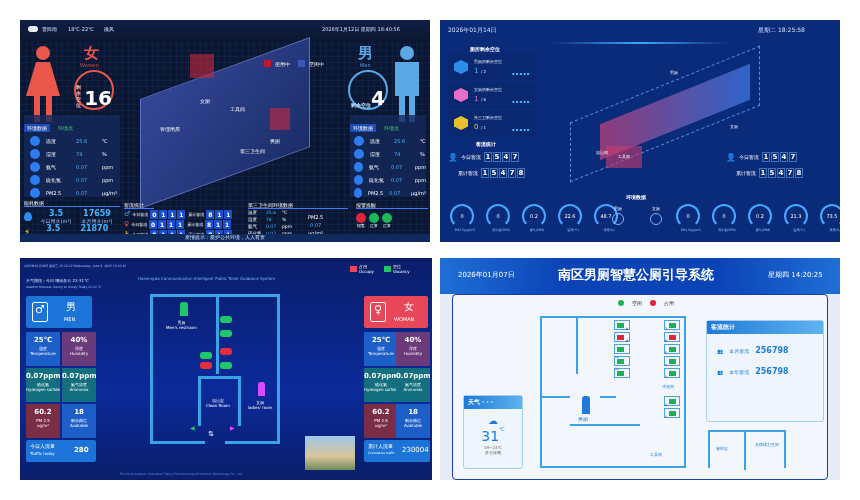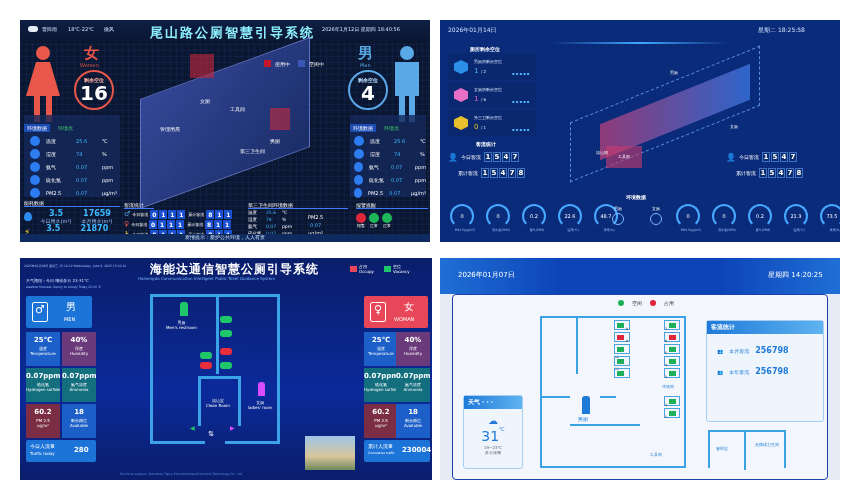--- a/index.html
+++ b/index.html
@@ -8,21 +8,21 @@
 #p1{left:20px;top:20px;width:410px;height:222px;background:#0b1630;}
 #p2{left:440px;top:20px;width:400px;height:222px;background:#0a2a7a;}
 #p3{left:20px;top:258px;width:412px;height:222px;background:linear-gradient(180deg,#0a1e6b,#0b2a9a 60%,#0a1e6b);}
 #p4{left:440px;top:258px;width:400px;height:222px;background:#e6ecf5;}
 .abs{position:absolute}
 
 #p1 .grid{position:absolute;inset:0;background-image:linear-gradient(rgba(40,80,160,.15) 1px,transparent 1px),linear-gradient(90deg,rgba(40,80,160,.15) 1px,transparent 1px);background-size:6px 6px}
 .p1-title{left:130px;top:4px;font-size:13px;font-weight:bold;color:#8ff0ff;letter-spacing:2px}
 .p1-small{font-size:5px;color:#cfe3ff}
 .p1-gender{font-size:15px;font-weight:bold}
-.ring{border-radius:50%;display:flex;flex-direction:column;align-items:center;justify-content:center}
+.ring{border-radius:50%;display:flex;flex-direction:row;align-items:flex-end;justify-content:center}
 .ring .lbl{font-size:5px;font-weight:bold}
 .ring .num{font-size:20px;font-weight:bold;color:#fff;line-height:1}
 .envbox{background:rgba(20,40,90,.8)}
 .env-head{font-size:5px;color:#fff;background:#1e4cb5;padding:1px 3px;display:inline-block}
 .env-row{display:flex;align-items:center;gap:6px;height:13px;font-size:5px;color:#fff}
 .env-row .ic{width:10px;height:10px;border-radius:50%;background:#2d7cf0;}
 .env-row .v{color:#3fb8ff;width:20px}
 .digit{display:inline-block;width:8px;height:9px;background:#1a4fd0;color:#fff;font-size:6px;text-align:center;line-height:9px;margin-right:1px;font-weight:bold}
 .sec-title{font-size:5px;color:#fff;border-bottom:1px solid #3f7cff;}
 
@@ -48,21 +48,20 @@
 </head>
 <body>
 
 <div id="p1" class="panel">
   <div class="grid"></div>
   <div class="abs" style="left:0;top:0;width:410px;height:22px;background:linear-gradient(180deg,#0e1f45,#0b1630)"></div>
   <div class="abs" style="left:8px;top:6px;width:10px;height:6px;background:#e7eef7;border-radius:4px"></div>
   <span class="abs p1-small" style="left:22px;top:6px">雷阵雨</span>
   <span class="abs p1-small" style="left:48px;top:6px">18℃-22℃</span>
   <span class="abs p1-small" style="left:84px;top:6px">微风</span>
-  <div class="abs p1-title">尾山路公厕智慧引导系统</div>
   <span class="abs p1-small" style="left:302px;top:6px">2026年1月12日  星期四  18:40:56</span>
 
   <svg class="abs" style="left:4px;top:24px" width="38" height="78" viewBox="0 0 38 78">
     <circle cx="19" cy="9" r="7" fill="#e8574a"></circle>
       <path d="M12 18h14l10 34H28v26h-6V52h-6v26h-6V52H2z" fill="#e8574a"></path>
     </svg>
   <span class="abs p1-gender" style="left:64px;top:24px;color:#e8574a">女</span>
   <span class="abs" style="left:60px;top:42px;font-size:5px;color:#e8574a">Women</span>
   <div class="abs ring" style="left:54px;top:50px;width:40px;height:40px;border:2px solid #e8574a">
     <span class="lbl" style="color:#ffb3a8">剩余空位</span>
@@ -346,21 +345,20 @@
       </div>
     <div>
         <div class="gauge">73.5</div>
         <div class="gl">湿度(%)</div>
       </div>
   </div>
 </div>
 
 <div id="p3" class="panel">
   <span class="abs" style="left:4px;top:6px;font-size:3px;color:#9ec5ff">2025年01月09日  星期三  15:10:22  Wednesday, June 9, 2025 15:10:22</span>
-  <div class="abs p3-title">海能达通信智慧公厕引导系统</div>
   <span class="abs" style="left:118px;top:18px;font-size:4px;color:#7fb8ff">Hainengda Communication Intelligent Public Toilet Guidance System</span>
   <span class="abs" style="left:6px;top:20px;font-size:4px;color:#cfe3ff">天气预报：今日 晴转多云 23-31℃</span>
   <span class="abs" style="left:6px;top:27px;font-size:3px;color:#9ec5ff">weather forecast: Sunny to cloudy Today 23-31 ℃</span>
   <div class="abs" style="left:330px;top:6px;display:flex;gap:10px;font-size:4px;color:#fff">
     <div style="display:flex;gap:2px;align-items:center">
         <span style="width:7px;height:6px;background:#e8475a"></span>
         <span><span>占用</span><br><span>Occupy</span></span>
       </div>
     <div style="display:flex;gap:2px;align-items:center">
         <span style="width:7px;height:6px;background:#1fc66a"></span>
@@ -423,28 +421,29 @@
     <div class="tile" style="left:0;top:0;background:#1d5fc8"><b>25℃</b><span>温度</span><br><span>Temperature</span></div>
     <div class="tile" style="left:32px;top:0;background:#6a3a7a"><b>40%</b><span>湿度</span><br><span>Humidity</span></div>
     <div class="tile" style="left:0;top:36px;background:#136e7e"><b>0.07ppm</b><span>硫化氢</span><br><span>Hydrogen sulfide</span></div>
     <div class="tile" style="left:32px;top:36px;background:#136e7e"><b>0.07ppm</b><span>氨气浓度</span><br><span>Ammonia</span></div>
     <div class="tile" style="left:0;top:72px;background:#7a2d45"><b>60.2</b><span>PM 2.5</span><br><span>ug/m³</span></div>
     <div class="tile" style="left:32px;top:72px;background:#1d5fc8"><b>18</b><span>剩余蹲位</span><br><span>Available</span></div>
   </div>
   <div class="abs" style="left:344px;top:182px;width:66px;height:22px;background:#1d74d8;border-radius:2px;color:#fff">
     <span class="abs" style="left:4px;top:3px;font-size:5px">累计人流量</span>
     <span class="abs" style="left:4px;top:11px;font-size:3px">Cumulative traffic</span>
-    <span class="abs" style="left:38px;top:6px;font-size:7px;font-weight:bold">230004</span>
+    <span class="abs" style="left:38px;top:6px;font-size:7px;font-weight:normal">230004</span>
   </div>
   <span class="abs" style="left:100px;top:214px;font-size:3px;color:#5f8fdc">Technical support: Shenzhen Tianyi Environmental Protection Technology Co., Ltd.</span>
 </div>
 
 <div id="p4" class="panel">
   <div class="p4-head"></div>
   <span class="abs" style="left:18px;top:12px;font-size:7px;color:#fff">2026年01月07日</span>
+  <span class="abs" style="left:118px;top:8px;font-size:13px;color:#fff;font-weight:bold">南区男厕智慧公厕引导系统</span>
   <span class="abs" style="left:328px;top:12px;font-size:7px;color:#fff">星期四 14:20:25</span>
   <div class="p4-body"></div>
 
   <div class="abs" style="left:178px;top:42px;display:flex;gap:8px;font-size:5px;color:#333;align-items:center">
     <span style="width:6px;height:6px;border-radius:50%;background:#1faf5a;display:inline-block"></span>
       <span>空闲</span>
     <span style="width:6px;height:6px;border-radius:50%;background:#e0263a;display:inline-block"></span>
       <span>占用</span>
   </div>
 

